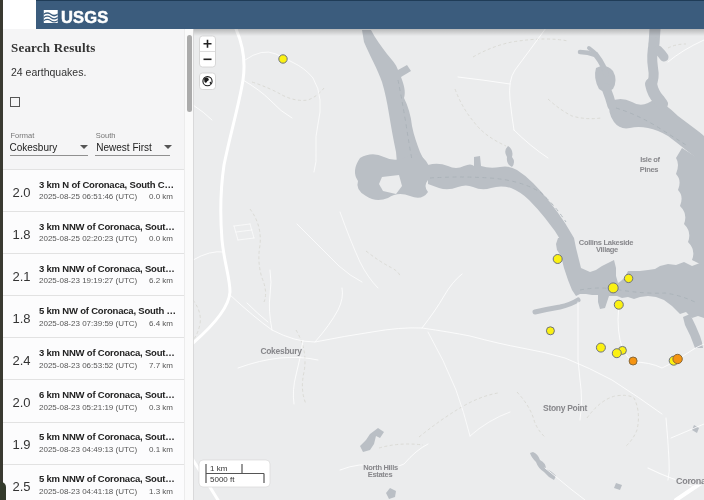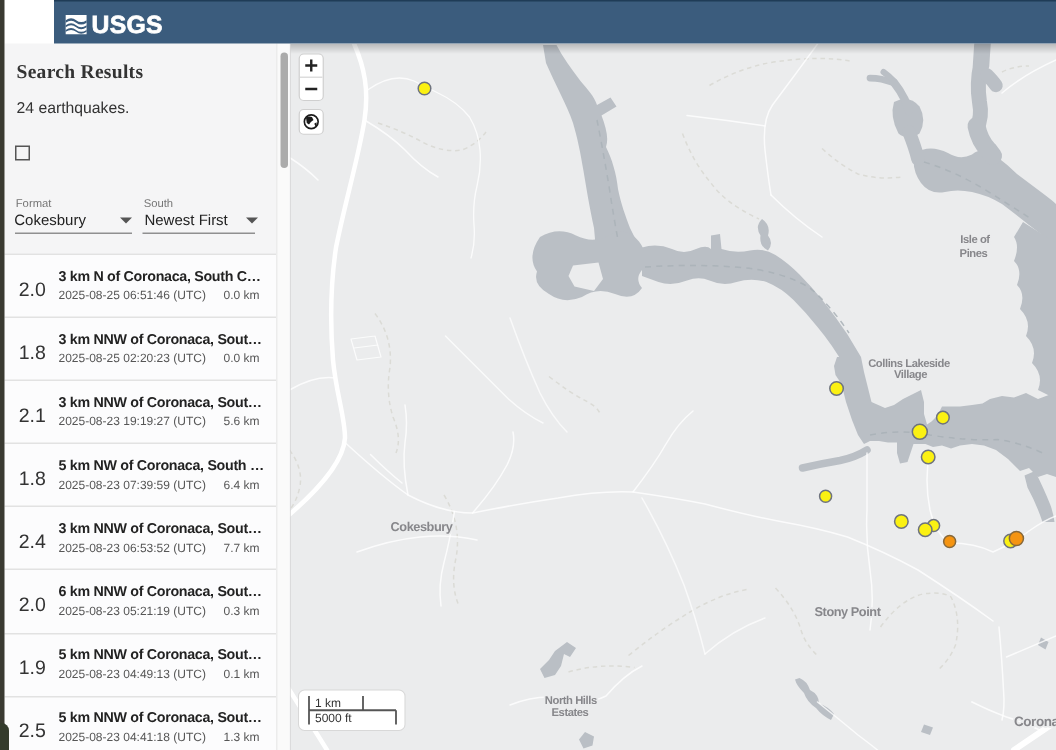--- a/index.html
+++ b/index.html
@@ -202,21 +202,21 @@
           <div class="meta">2025-08-25 06:51:46 (UTC)<span class="depth">0.0 km</span></div>
         </div>
       <div class="row">
           <div class="mag">1.8</div>
           <div class="title">3 km NNW of Coronaca, South Carolina</div>
           <div class="meta">2025-08-25 02:20:23 (UTC)<span class="depth">0.0 km</span></div>
         </div>
       <div class="row">
           <div class="mag">2.1</div>
           <div class="title">3 km NNW of Coronaca, South Carolina</div>
-          <div class="meta">2025-08-23 19:19:27 (UTC)<span class="depth">5.6 km</span></div>
+          <div class="meta">2025-08-23 19:19:27 (UTC)<span class="depth">6.2 km</span></div>
         </div>
       <div class="row">
           <div class="mag">1.8</div>
           <div class="title">5 km NW of Coronaca, South Carolina</div>
           <div class="meta">2025-08-23 07:39:59 (UTC)<span class="depth">6.4 km</span></div>
         </div>
       <div class="row">
           <div class="mag">2.4</div>
           <div class="title">3 km NNW of Coronaca, South Carolina</div>
           <div class="meta">2025-08-23 06:53:52 (UTC)<span class="depth">7.7 km</span></div>

